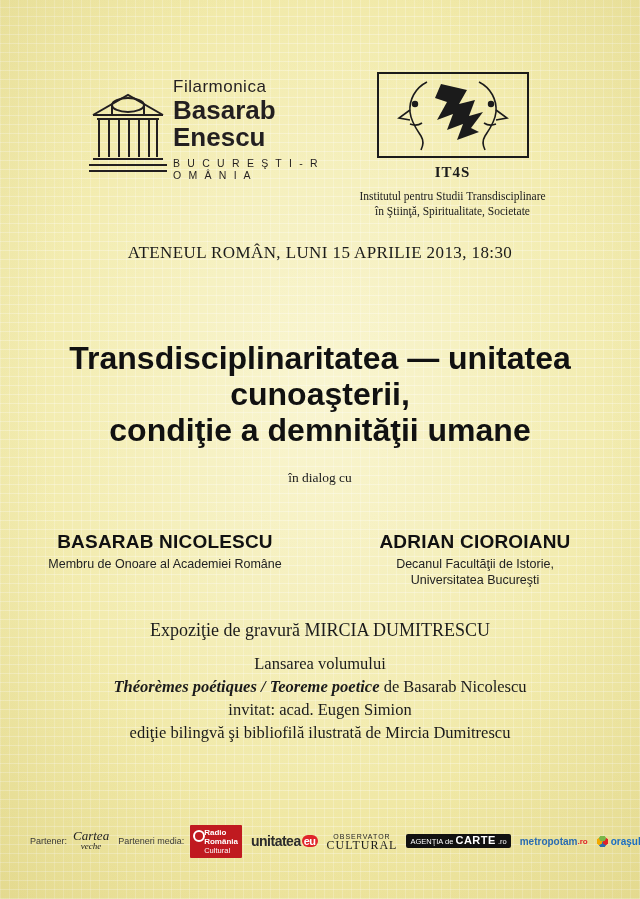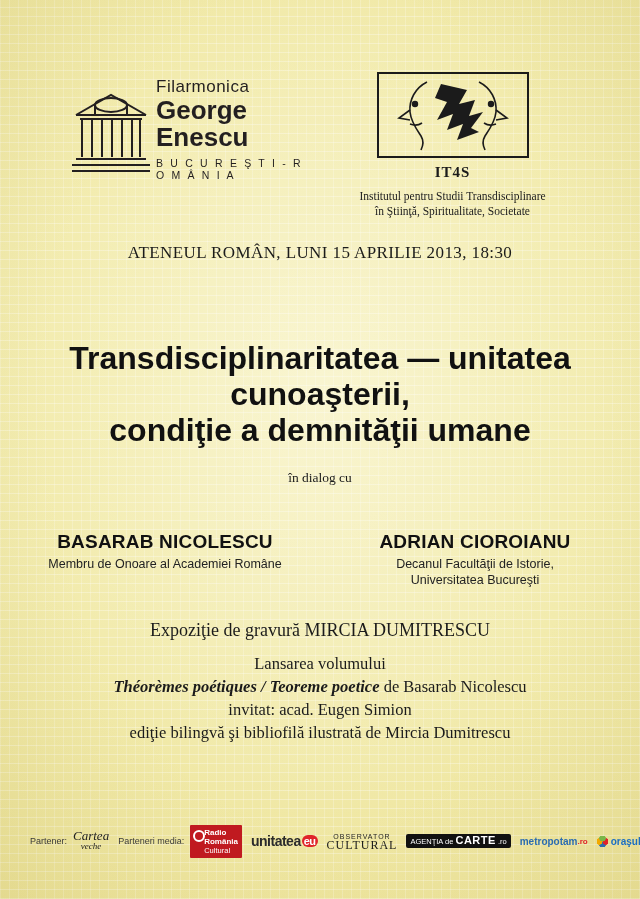--- a/index.html
+++ b/index.html
@@ -32,21 +32,21 @@
   
   .header {
     position: absolute;
     top: 72px;
     left: 0;
     right: 0;
     height: 150px;
   }
   .logo-enescu {
     position: absolute;
-    left: 70px;
+    left: 87px;
     top: 5px;
     width: 230px;
     height: 110px;
     text-decoration: underline;
   }
   .temple {
     position: absolute;
     left: 0;
     top: 8px;
     width: 82px;
@@ -333,21 +333,21 @@
           <path d="M12 34 L12 72 M22 34 L22 72 M32 34 L32 72 M42 34 L42 72 M52 34 L52 72 M62 34 L62 72 M70 34 L70 72"></path>
           <path d="M6 74 L76 74"></path>
           <path d="M2 80 L80 80"></path>
           <path d="M2 86 L80 86"></path>
           <ellipse cx="41" cy="20" rx="16" ry="7"></ellipse>
           <path d="M25 20 L25 30 M57 20 L57 30"></path>
         </g>
       </svg>
       <div class="enescu-text">
         <div class="filarmonica">Filarmonica</div>
-        <div class="george">George</div>
+        <div class="george">Basarab</div>
         <div class="enescu">Enescu</div>
         <div class="buc-rom">B U C U R E Ş T I  -  R O M Â N I A</div>
       </div>
     </div>
 
     <div class="logo-it4s">
       <div class="it4s-box">
         <svg viewBox="0 0 148 82" width="148" height="82">
           <g fill="none" stroke="#1b1b1b" stroke-width="1.6">
             <path d="M48 8 C36 14 30 26 31 38 C32 48 38 56 42 62 C45 67 44 72 42 76"></path>

